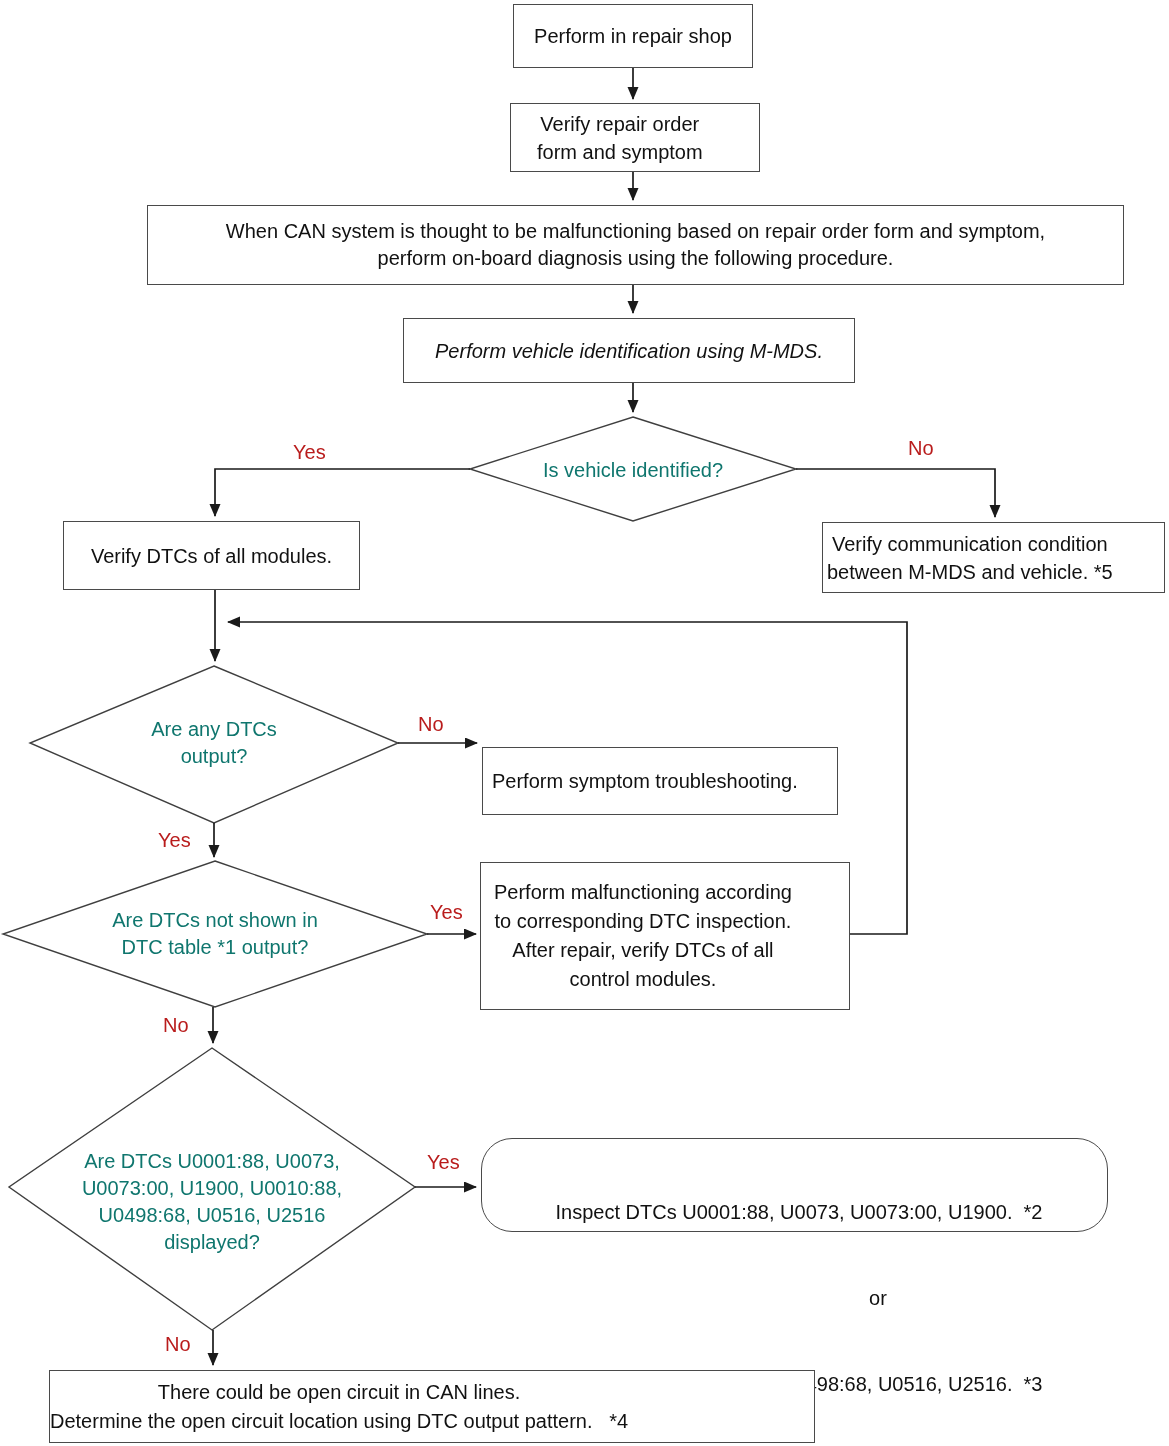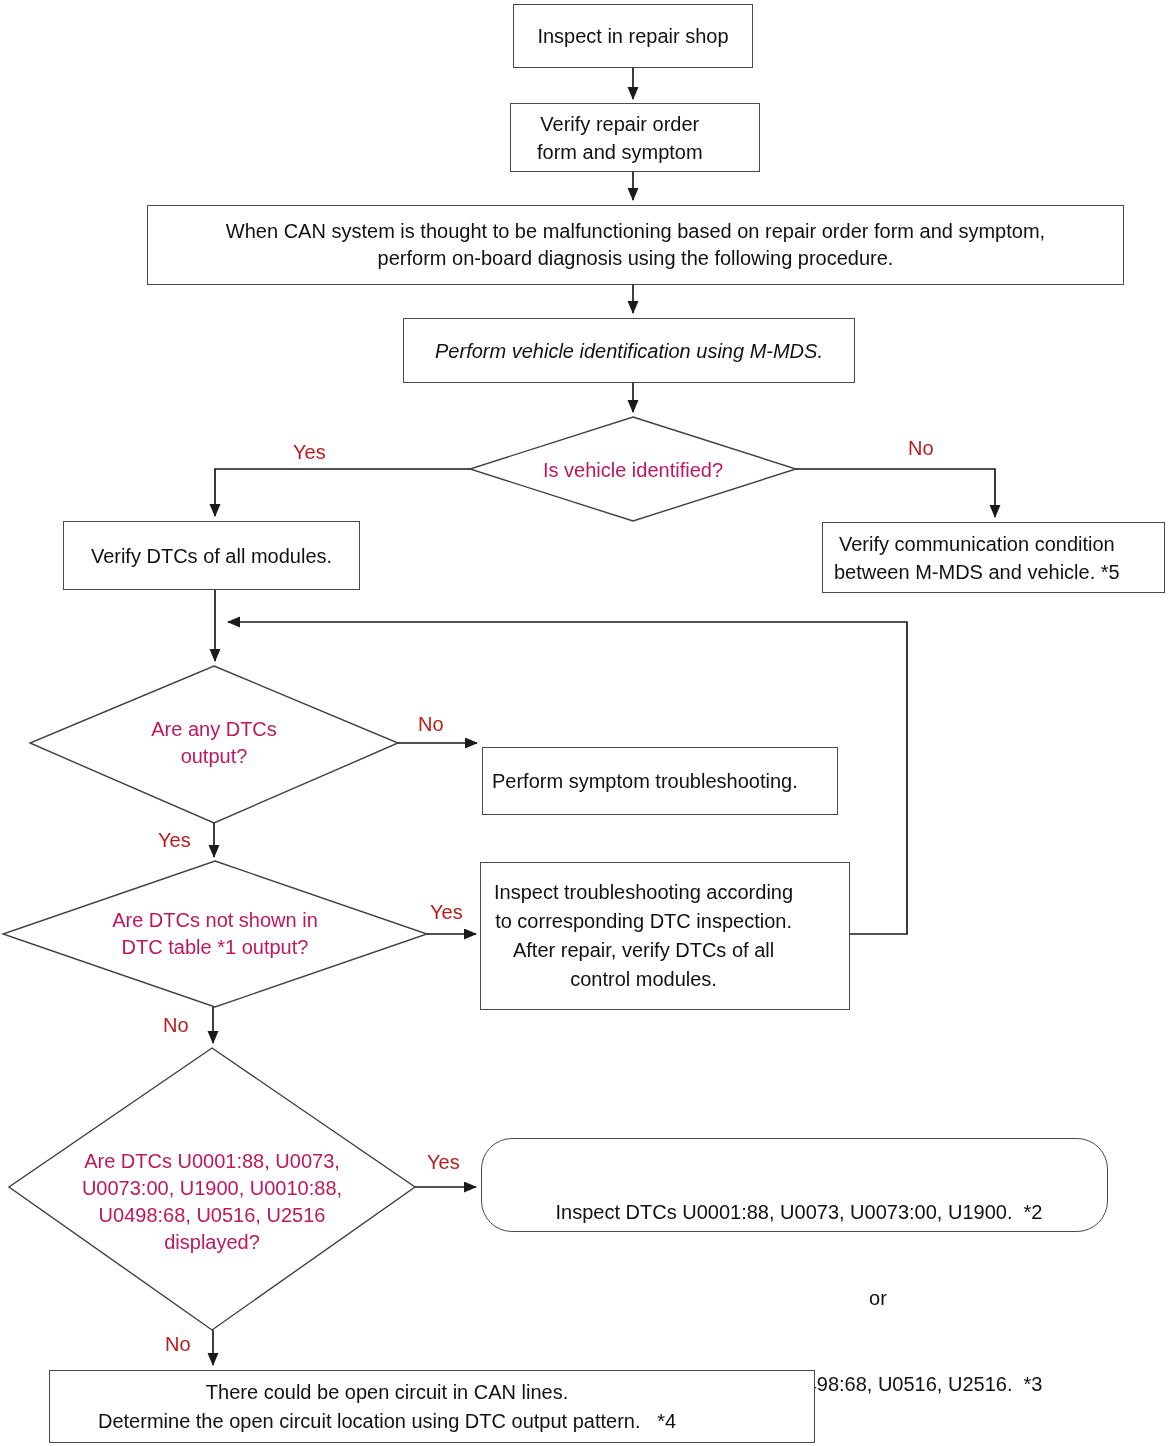--- a/index.html
+++ b/index.html
@@ -26,21 +26,21 @@
     color: #111111;
     text-align: center;
   }
   .pbox.center { justify-content: center; text-align: center; }
   .dtext {
     position: absolute;
     font-size: 20px;
     line-height: 27px;
     text-align: center;
     white-space: pre;
-    color: #be185d;
+    color: #0f766e;
   }
   .elabel {
     position: absolute;
     font-size: 20px;
     line-height: 22px;
     color: #b91c1c;
     white-space: pre;
   }
   .lines3 { display: block; border-radius: 31px; }
   .lines3 > div { white-space: pre; font-size: 20px; line-height: 30px; }
@@ -71,49 +71,49 @@
     <path d="M215 590 L215 661" stroke="#1a1a1a" stroke-width="1.7" fill="none" marker-end="url(#arr)"></path>
     <path d="M850 934 L907 934 L907 622 L228 622" stroke="#1a1a1a" stroke-width="1.7" fill="none" marker-end="url(#arr)"></path>
     <path d="M398 743 L477 743" stroke="#1a1a1a" stroke-width="1.7" fill="none" marker-end="url(#arr)"></path>
     <path d="M214 823 L214 857" stroke="#1a1a1a" stroke-width="1.7" fill="none" marker-end="url(#arr)"></path>
     <path d="M427 934 L476 934" stroke="#1a1a1a" stroke-width="1.7" fill="none" marker-end="url(#arr)"></path>
     <path d="M213 1007 L213 1043" stroke="#1a1a1a" stroke-width="1.7" fill="none" marker-end="url(#arr)"></path>
     <path d="M415 1187 L476 1187" stroke="#1a1a1a" stroke-width="1.7" fill="none" marker-end="url(#arr)"></path>
     <path d="M213 1330 L213 1365" stroke="#1a1a1a" stroke-width="1.7" fill="none" marker-end="url(#arr)"></path>
   </svg>
 
-  <div class="pbox center" style="left:513px; top:4px; width:240px; height:64px;">Inspect in repair shop</div>
+  <div class="pbox center" style="left:513px; top:4px; width:240px; height:64px;">Perform in repair shop</div>
 
   <div class="pbox" style="left:510px; top:103px; width:250px; height:69px; padding-left:26px;">Verify repair order
 form and symptom</div>
 
   <div class="pbox center" style="left:147px; top:205px; width:977px; height:80px; line-height:27px;">When CAN system is thought to be malfunctioning based on repair order form and symptom,
 perform on-board diagnosis using the following procedure.</div>
 
   <div class="pbox center" style="left:403px; top:318px; width:452px; height:65px;font-style:italic;">Perform vehicle identification using M-MDS.</div>
 
   <div class="pbox center" style="left:63px; top:521px; width:297px; height:69px;">Verify DTCs of all modules.</div>
 
-  <div class="pbox" style="left:822px; top:522px; width:343px; height:71px; padding-left:11px;">Verify communication condition
+  <div class="pbox" style="left:822px; top:522px; width:343px; height:71px; padding-left:4px;">Verify communication condition
 between M-MDS and vehicle. *5</div>
 
   <div class="pbox" style="left:482px; top:707px; width:356px; height:68px; padding-left:9px;margin-top:40px;">Perform symptom troubleshooting.</div>
 
-  <div class="pbox" style="left:480px; top:862px; width:370px; height:148px; padding-left:13px; line-height:29px;">Inspect troubleshooting according
+  <div class="pbox" style="left:480px; top:862px; width:370px; height:148px; padding-left:13px; line-height:29px;">Perform malfunctioning according
 to corresponding DTC inspection.
 After repair, verify DTCs of all
 control modules.</div>
 
   <div class="pbox lines3" style="left:481px; top:1138px; width:627px; height:94px; padding:2px 0 0 9px; display:block;">
     <div>Inspect DTCs U0001:88, U0073, U0073:00, U1900.  *2</div>
     <div style="padding-left:158px;">or</div>
     <div>Inspect DTCs U0010:88, U0498:68, U0516, U2516.  *3</div>
   </div>
 
-  <div class="pbox" style="left:49px; top:1370px; width:766px; height:73px; padding-left:48px; line-height:29px;">There could be open circuit in CAN lines.
+  <div class="pbox" style="left:49px; top:1370px; width:766px; height:73px; line-height:29px;">There could be open circuit in CAN lines.
 Determine the open circuit location using DTC output pattern.   *4</div>
 
   <div class="dtext" style="left:473px; top:457px; width:320px;">Is vehicle identified?</div>
 
   <div class="dtext" style="left:74px; top:716px; width:280px;">Are any DTCs
 output?</div>
 
   <div class="dtext" style="left:45px; top:907px; width:340px;">Are DTCs not shown in
 DTC table *1 output?</div>
 

